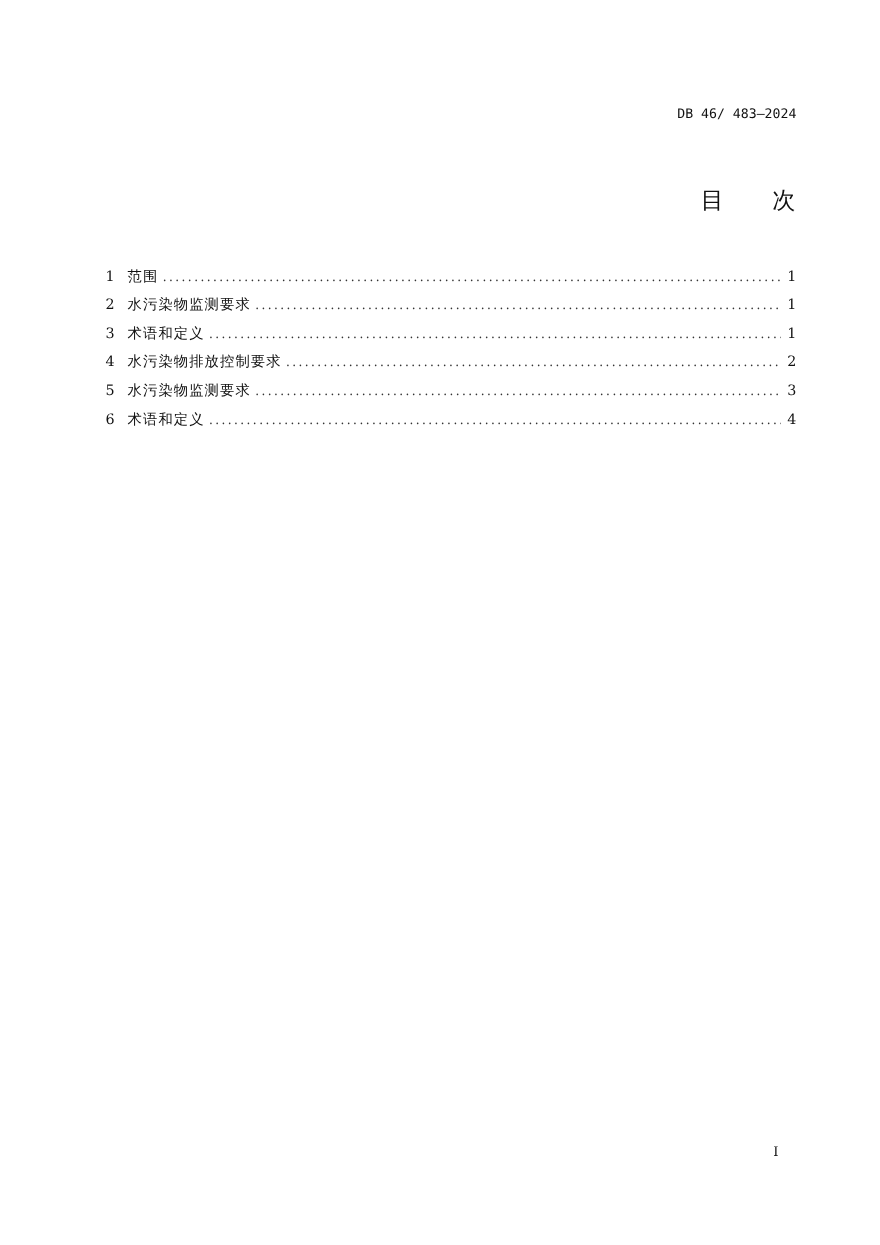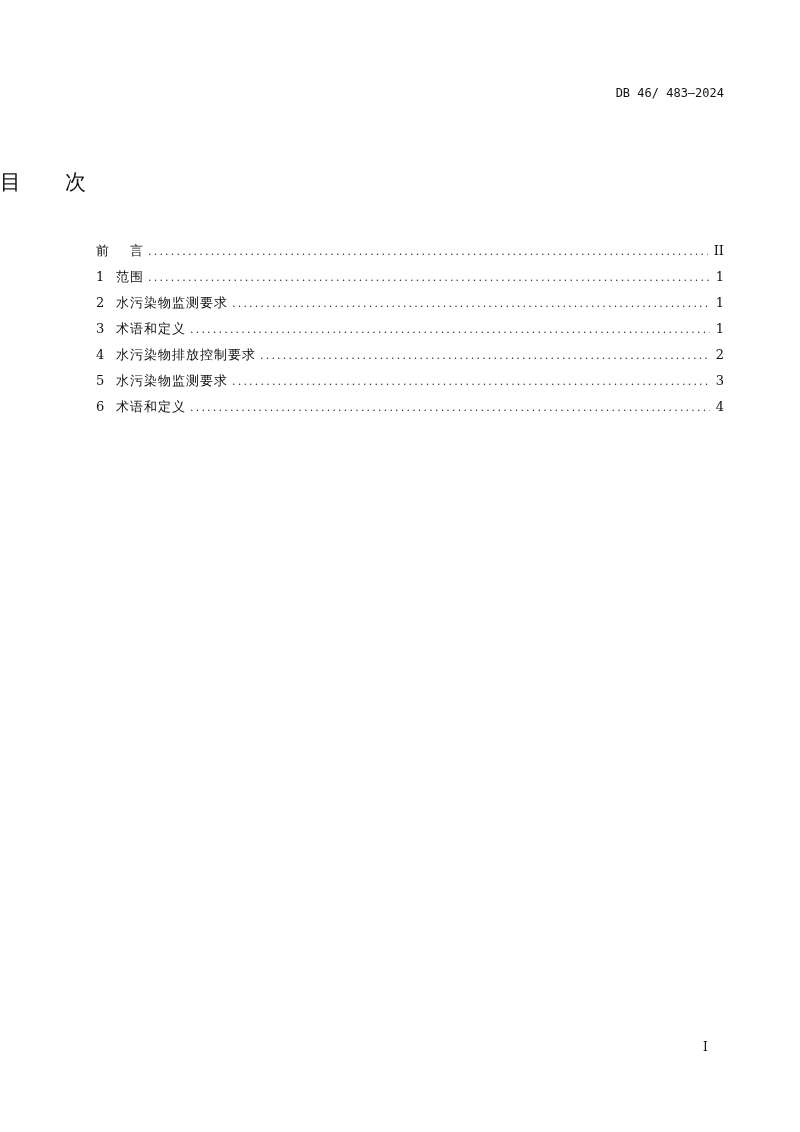--- a/index.html
+++ b/index.html
@@ -1,19 +1,19 @@
 <!DOCTYPE html>
 <html><head>
   <meta charset="utf-8">
   <style>
     html, body { margin: 0; padding: 0; background: #ffffff; }
     body { width: 800px; height: 1132px; position: relative; overflow: hidden;
            font-family: "DejaVu Serif", "Liberation Serif", serif; color: #111; }
-    .doc-code { position: absolute; top: 86px; right: 76px; font-family: "DejaVu Sans Mono", "Liberation Mono", monospace; font-size: 12px; letter-spacing: 0px; }
-    .title { position: absolute; top: 168px; left: 0; width: 723px; text-align: left; font-family: "DejaVu Sans", sans-serif; font-size: 21px; }
+    .doc-code { position: absolute; top: 96px; right: 76px; font-family: "DejaVu Sans Mono", "Liberation Mono", monospace; font-size: 12px; letter-spacing: 0px; }
+    .title { position: absolute; top: 168px; left: 0; width: 723px; text-align: right; font-family: "DejaVu Sans", sans-serif; font-size: 21px; }
     .title span { display: inline-block; }
     .title .gap { width: 44px; }
     .toc { position: absolute; top: 242px; left: 96px; width: 628px; }
     .row { display: flex; align-items: baseline; height: 26px; font-size: 13px; }
     .num { width: 20px; flex: none; }
     .label { flex: none; white-space: nowrap; letter-spacing: 1px; }
     .dots { flex: 1; overflow: hidden; white-space: nowrap; margin: 0 6px 0 4px; color: #333; letter-spacing: 2.2px; font-size: 11px; }
     .dots::before { content: "........................................................................................................................................................"; }
     .page { flex: none; text-align: right; min-width: 8px; }
     .pre-label span.sp { display: inline-block; width: 20px; }
@@ -22,25 +22,20 @@
 </head>
 <body>
 
 <div class="doc-code">DB 46/ 483—2024</div>
 
 <div class="title">
   <span>目</span><span class="gap"></span><span>次</span>
 </div>
 
 <div class="toc">
-  <div class="row">
-    <span class="label pre-label"><span>前</span><span class="sp"></span><span>言</span></span>
-    <span class="dots"></span>
-    <span class="page">II</span>
-  </div>
   <div class="row">
     <span class="num">1</span>
     <span class="label">范围</span>
     <span class="dots"></span>
     <span class="page">1</span>
   </div>
   <div class="row">
     <span class="num">2</span>
     <span class="label">水污染物监测要求</span>
     <span class="dots"></span>

